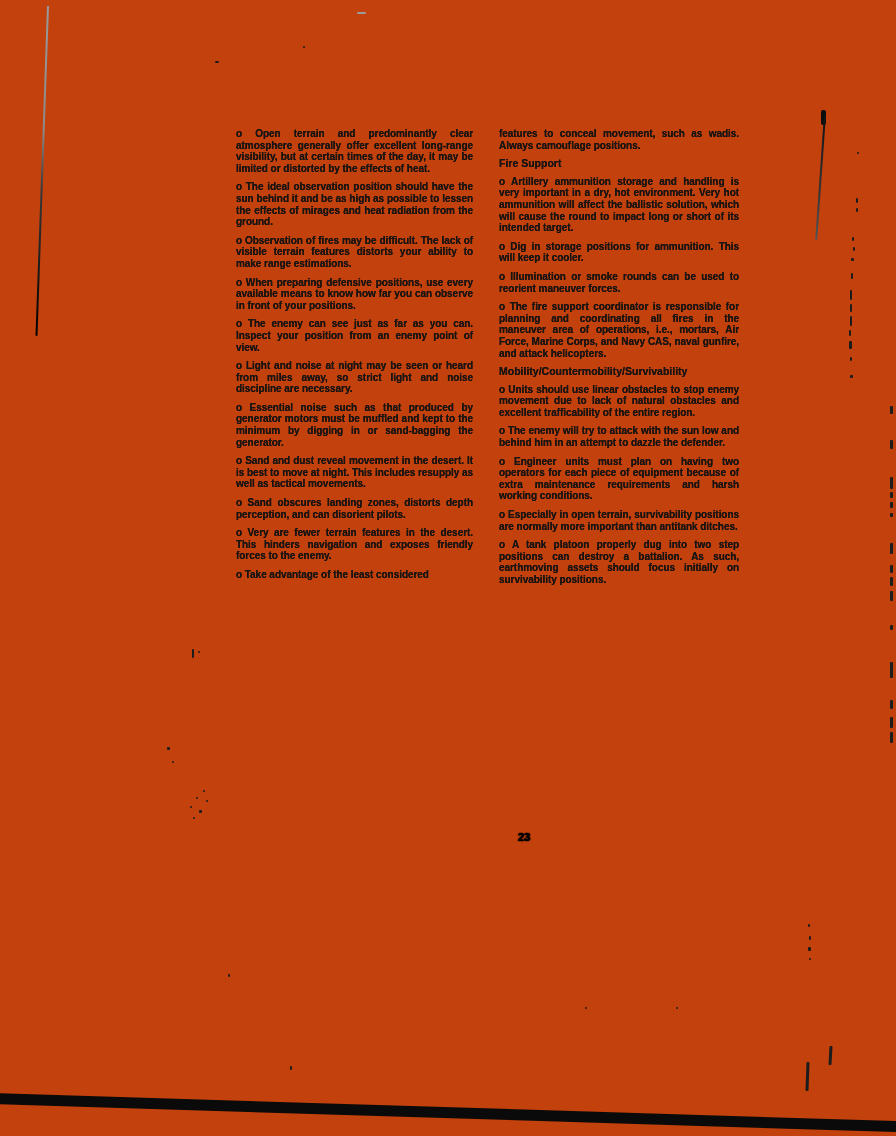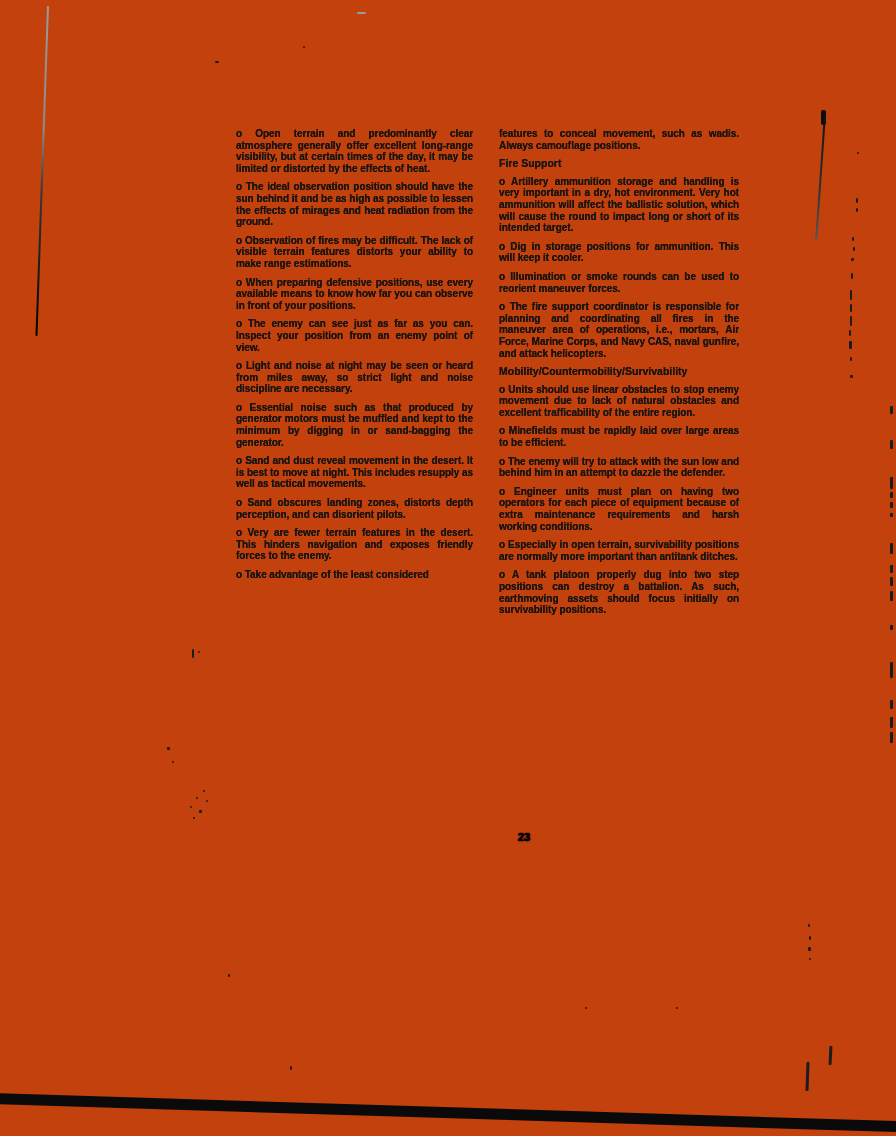--- a/index.html
+++ b/index.html
@@ -88,21 +88,20 @@
 
   <div class="col col-right">
     <p>features to conceal movement, such as wadis. Always camouflage positions.</p>
     <h3>Fire Support</h3>
     <p>o Artillery ammunition storage and handling is very important in a dry, hot environment. Very hot ammunition will affect the ballistic solution, which will cause the round to impact long or short of its intended target.</p>
     <p>o Dig in storage positions for ammunition. This will keep it cooler.</p>
     <p>o Illumination or smoke rounds can be used to reorient maneuver forces.</p>
     <p>o The fire support coordinator is responsible for planning and coordinating all fires in the maneuver area of operations, i.e., mortars, Air Force, Marine Corps, and Navy CAS, naval gunfire, and attack helicopters.</p>
     <h3>Mobility/Countermobility/Survivability</h3>
     <p>o Units should use linear obstacles to stop enemy movement due to lack of natural obstacles and excellent trafficability of the entire region.</p>
-    <p>o Minefields must be rapidly laid over large areas to be efficient.</p>
     <p>o The enemy will try to attack with the sun low and behind him in an attempt to dazzle the defender.</p>
     <p>o Engineer units must plan on having two operators for each piece of equipment because of extra maintenance requirements and harsh working conditions.</p>
     <p>o Especially in open terrain, survivability positions are normally more important than antitank ditches.</p>
     <p>o A tank platoon properly dug into two step positions can destroy a battalion. As such, earthmoving assets should focus initially on survivability positions.</p>
   </div>
 
   <div class="page-number">23</div>
 
   <div class="line-left"></div>
   <div class="blob-right"></div>

